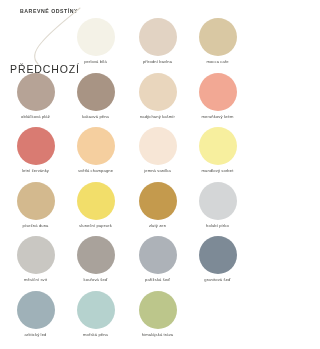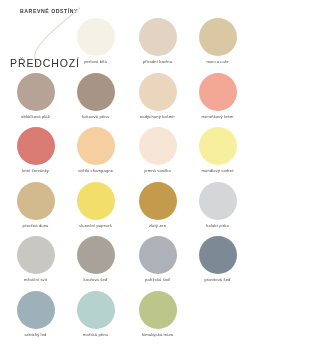--- a/index.html
+++ b/index.html
@@ -37,21 +37,21 @@
     font-size: 5.2px;
     letter-spacing: 0.55px;
     font-weight: bold;
     color: #3a3a38;
     text-transform: uppercase;
     white-space: nowrap;
   }
   .section-title {
     position: absolute;
     left: 10px;
-    top: 57px;
+    top: 63px;
     font-size: 10.5px;
     letter-spacing: 0.9px;
     font-weight: normal;
     color: #2f2f2d;
     white-space: nowrap;
   }
   .swoosh {
     position: absolute;
     left: 28px;
     top: 6px;

